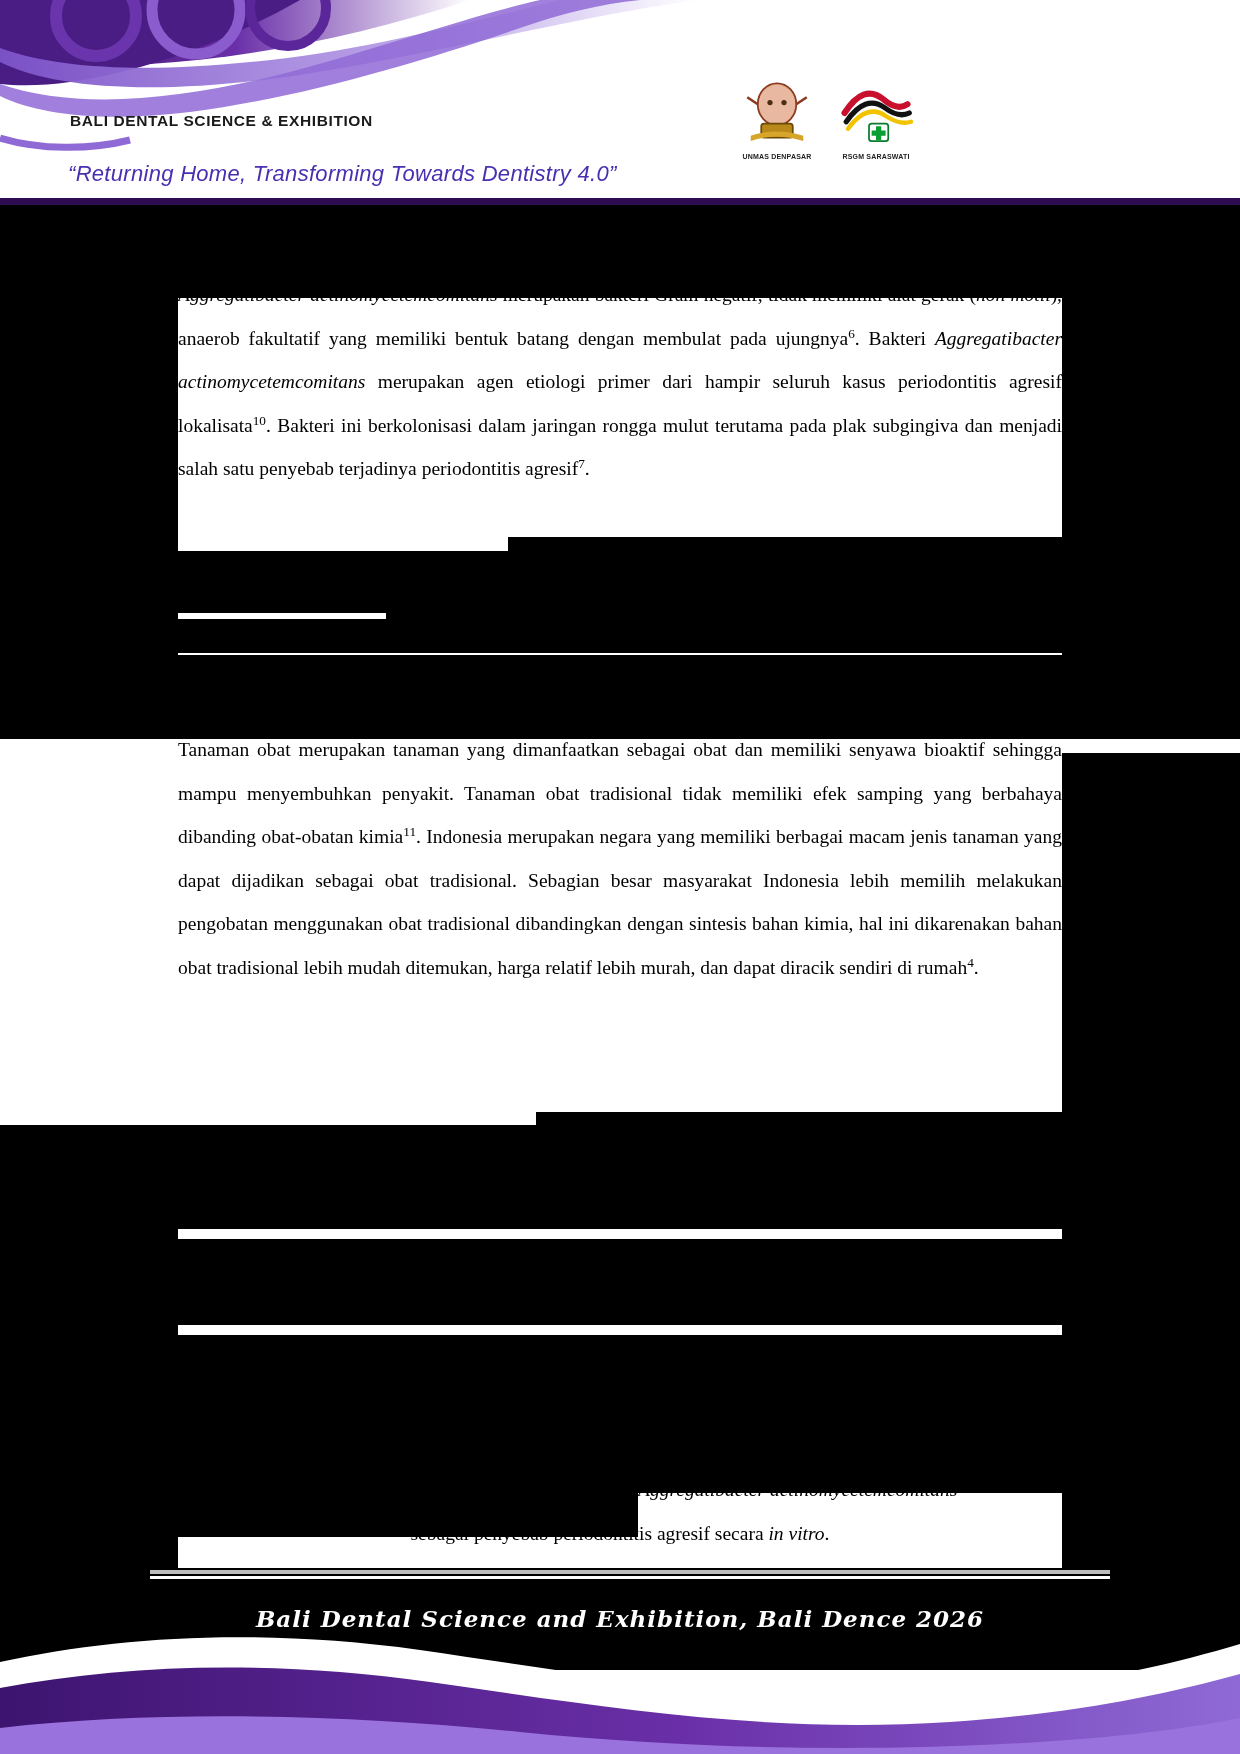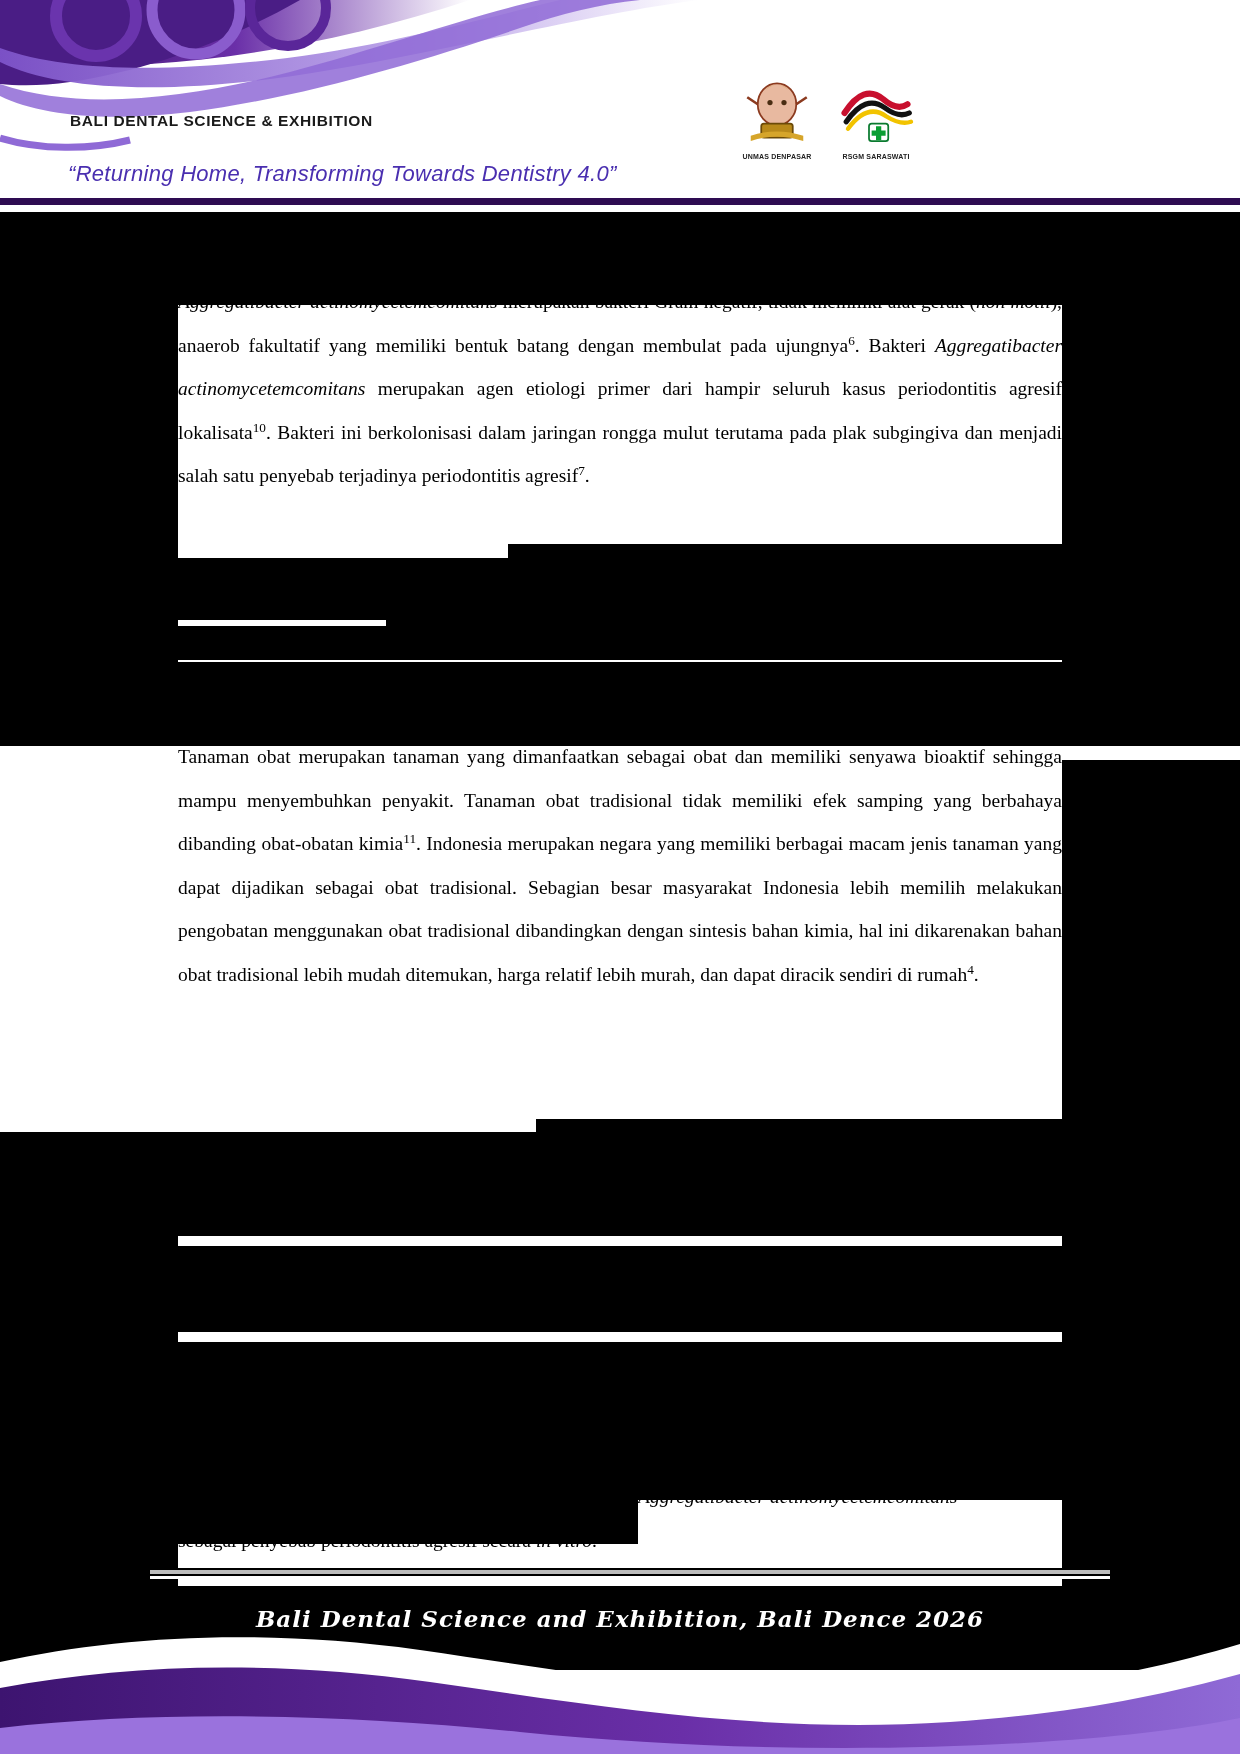--- a/index.html
+++ b/index.html
@@ -81,21 +81,21 @@
     font-size: 7px;
     font-weight: bold;
     color: #222;
     letter-spacing: 0.2px;
   }
 
   
   .page {
     position: absolute;
     left: 0;
-    top: 212px;
+    top: 205px;
     width: 1240px;
     height: 1330px;
     background: #ffffff;
   }
 
   
   .blk {
     position: absolute;
     background: #000000;
   }
@@ -301,21 +301,21 @@
     <span class="it">Aggregatibacter actinomycetemcomitans</span><span> merupakan bakteri Gram negatif, tidak memiliki alat gerak (</span><span class="it">non motil</span><span>), anaerob fakultatif yang memiliki bentuk batang dengan membulat pada ujungnya</span><sup>6</sup><span>. Bakteri </span><span class="it">Aggregatibacter actinomycetemcomitans</span><span> merupakan agen etiologi primer dari hampir seluruh kasus periodontitis agresif lokalisata</span><sup>10</sup><span>. Bakteri ini berkolonisasi dalam jaringan rongga mulut terutama pada plak subgingiva dan menjadi salah satu penyebab terjadinya periodontitis agresif</span><sup>7</sup><span>.</span>
   </div>
 
   <div class="para" style="left:178px;top:523px;width:884px;">
     <span>Tanaman obat merupakan tanaman yang dimanfaatkan sebagai obat dan memiliki senyawa bioaktif sehingga mampu menyembuhkan penyakit. Tanaman obat tradisional tidak memiliki efek samping yang berbahaya dibanding obat-obatan kimia</span><sup>11</sup><span>. Indonesia merupakan negara yang memiliki berbagai macam jenis tanaman yang dapat dijadikan sebagai obat tradisional. Sebagian besar masyarakat Indonesia lebih memilih melakukan pengobatan menggunakan obat tradisional dibandingkan dengan sintesis bahan kimia, hal ini dikarenakan bahan obat tradisional lebih mudah ditemukan, harga relatif lebih murah, dan dapat diracik sendiri di rumah</span><sup>4</sup><span>.</span>
   </div>
 
   <div class="para" style="left:638px;top:1263px;width:424px;text-align:left;">
     <span class="it">Aggregatibacter   actinomycetemcomitans</span>
   </div>
-  <div class="para" style="left:178px;top:1307px;width:884px;text-align:left;">
+  <div class="para" style="left:178px;top:1307px;width:884px;text-align:center;">
     <span> sebagai penyebab periodontitis agresif secara </span><span class="it">in vitro</span><span>.</span>
   </div>
 </div>
 
 <div class="footer-black"></div>
 <div class="footer-rule"></div>
 <div class="footer-text">Bali Dental Science and Exhibition, Bali Dence 2026</div>
 
 <svg class="footer-wave" viewBox="0 0 1240 144" preserveAspectRatio="none">
   <defs>

